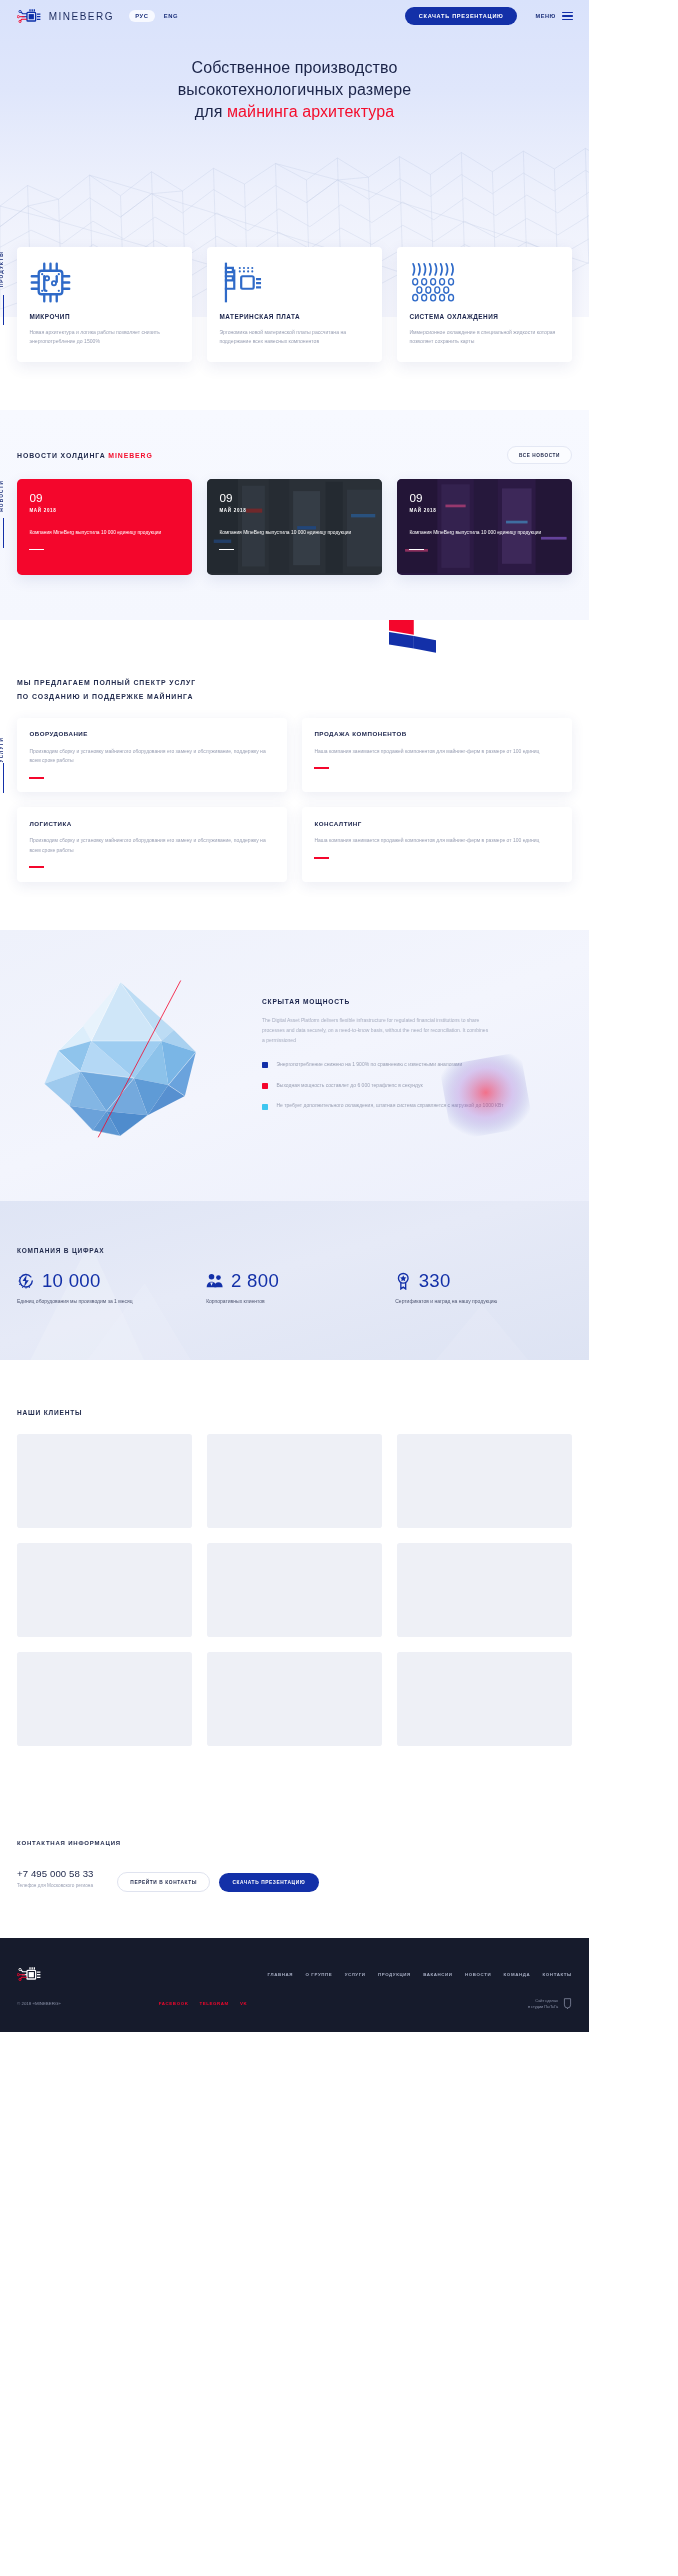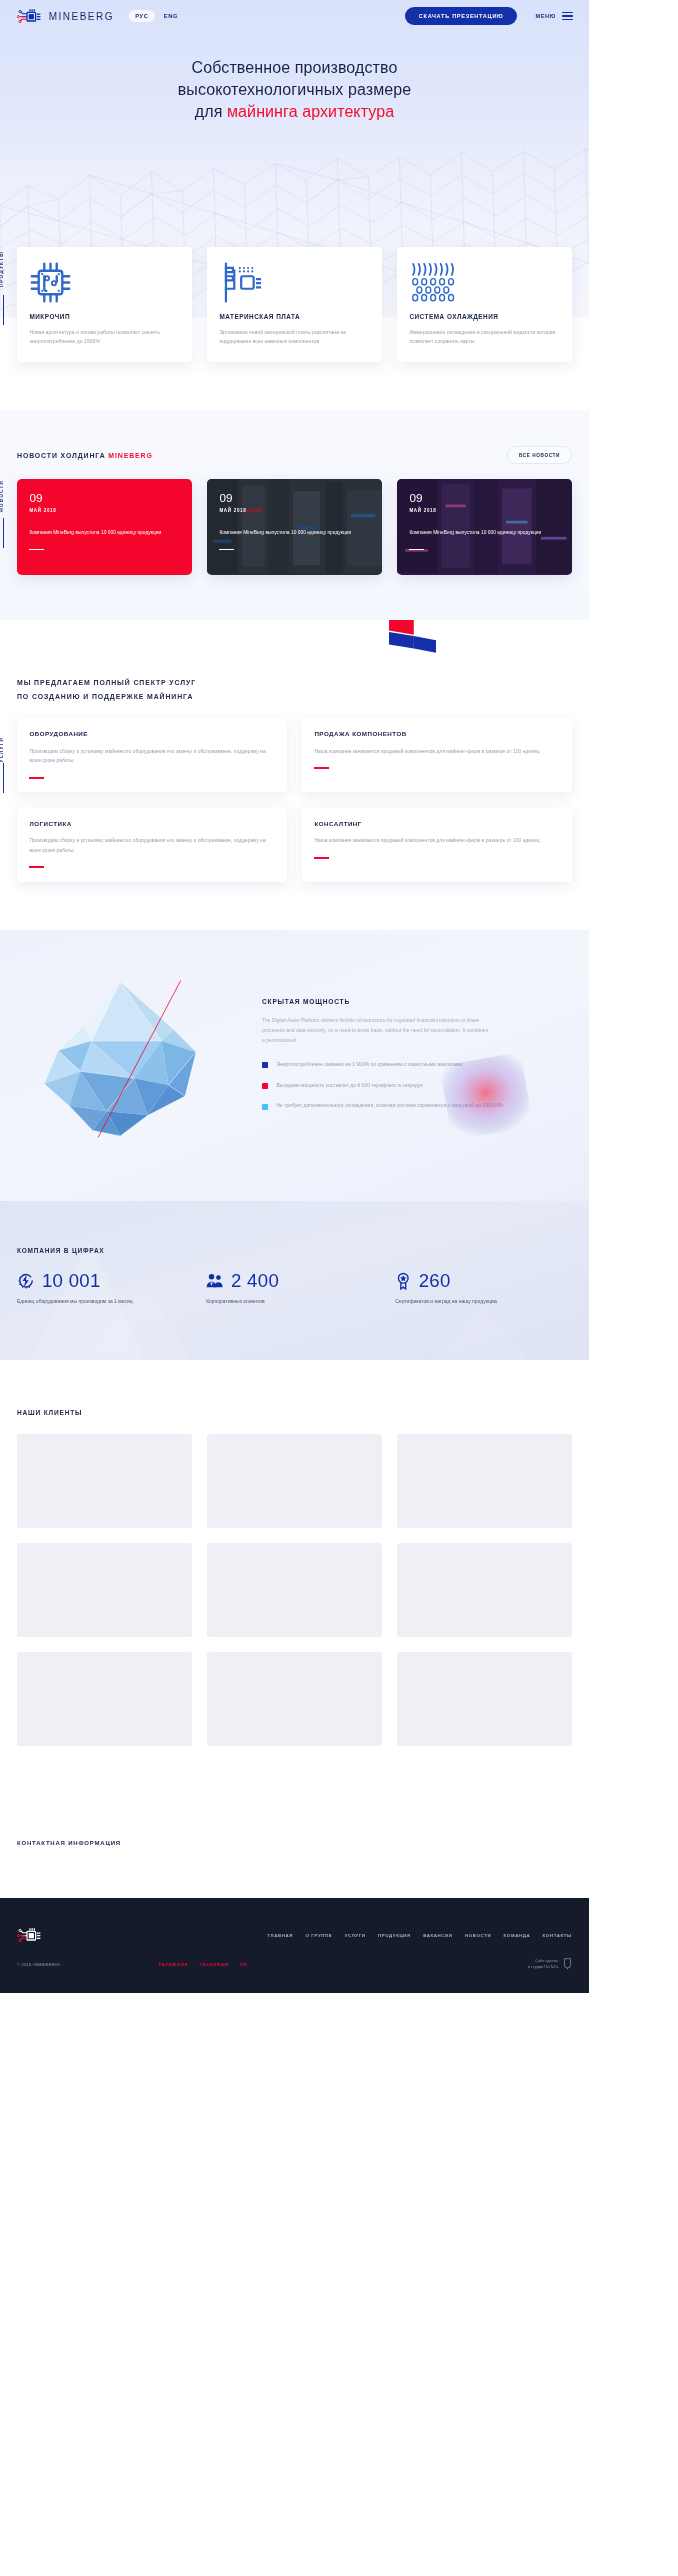--- a/index.html
+++ b/index.html
@@ -560,51 +560,51 @@
               <path d="M14 4 l-6 9 h4 l-2 9 l7 -10 h-4 z" fill="#1330a8"></path>
               <g fill="#1330a8">
                   <circle cx="4" cy="8" r="0.9"></circle>
                   <circle cx="3" cy="13" r="0.9"></circle>
                   <circle cx="4" cy="18" r="0.9"></circle>
                   <circle cx="8" cy="22" r="0.9"></circle>
                   <circle cx="13" cy="23" r="0.9"></circle>
                   <circle cx="18" cy="22" r="0.9"></circle>
                 </g>
             </svg>
-            <span class="v">10 001</span>
+            <span class="v">10 000</span>
           </div>
           <div class="num-cap">Единиц оборудования мы производим за 1 месяц</div>
         </div>
 
         <div>
           <div class="num-val">
             <svg width="18" height="18" viewBox="0 0 26 26">
               <g fill="#1330a8">
                 <circle cx="8" cy="7" r="4"></circle>
                 <path d="M1 22 c0 -5 3 -8 7 -8 s7 3 7 8 z"></path>
                 <circle cx="18" cy="8" r="3.4"></circle>
                 <path d="M12 22 c0 -4.5 2.6 -7.2 6 -7.2 s6 2.7 6 7.2 z"></path>
               </g>
               <g fill="#ffffff" opacity=".9">
                 <path d="M6 15 l2 5 l2 -5 z"></path>
               </g>
             </svg>
-            <span class="v">2 400</span>
+            <span class="v">2 800</span>
           </div>
           <div class="num-cap">Корпоративных клиентов</div>
         </div>
 
         <div>
           <div class="num-val">
             <svg width="16.5" height="18" viewBox="0 0 24 26">
               <circle cx="12" cy="9" r="7" fill="none" stroke="#1330a8" stroke-width="2"></circle>
               <path d="M12 4.6 l1.4 2.9 l3.2 .45 l-2.3 2.25 l.55 3.2 l-2.85 -1.5 l-2.85 1.5 l.55 -3.2 l-2.3 -2.25 l3.2 -.45 z" fill="#1330a8"></path>
               <path d="M8.5 15.5 l0 9 l3.5 -2.6 l3.5 2.6 l0 -9" fill="none" stroke="#1330a8" stroke-width="2"></path>
             </svg>
-            <span class="v">260</span>
+            <span class="v">330</span>
           </div>
           <div class="num-cap">Сертификатов и наград на нашу продукцию</div>
         </div>
 
       </div>
     </div>
   </section>
 
   <section class="clients-section">
     <div class="wrap">
@@ -620,20 +620,30 @@
         <div class="client-box"></div>
         <div class="client-box"></div>
       </div>
     </div>
   </section>
 
   <section class="contacts-section">
     <div class="wrap">
       <div class="kicker">КОНТАКТНАЯ ИНФОРМАЦИЯ</div>
       <div class="big">
+      </div>
+      <div class="contact-row">
+        <div>
+          <div class="phone">+7 495 000 58 33</div>
+          <div class="phone-cap">Телефон для Московского региона</div>
+        </div>
+        <div class="contact-actions">
+          <button class="btn-outline">ПЕРЕЙТИ В КОНТАКТЫ</button>
+          <button class="btn-blue">СКАЧАТЬ ПРЕЗЕНТАЦИЮ</button>
+        </div>
       </div>
     </div>
   </section>
 
   <footer class="footer">
     <div class="wrap">
       <div class="footer-top">
         <div class="logo-group">
           <svg class="logo-mark" viewBox="0 0 60 38">
             <g fill="none" stroke="#ffffff" stroke-width="3">

